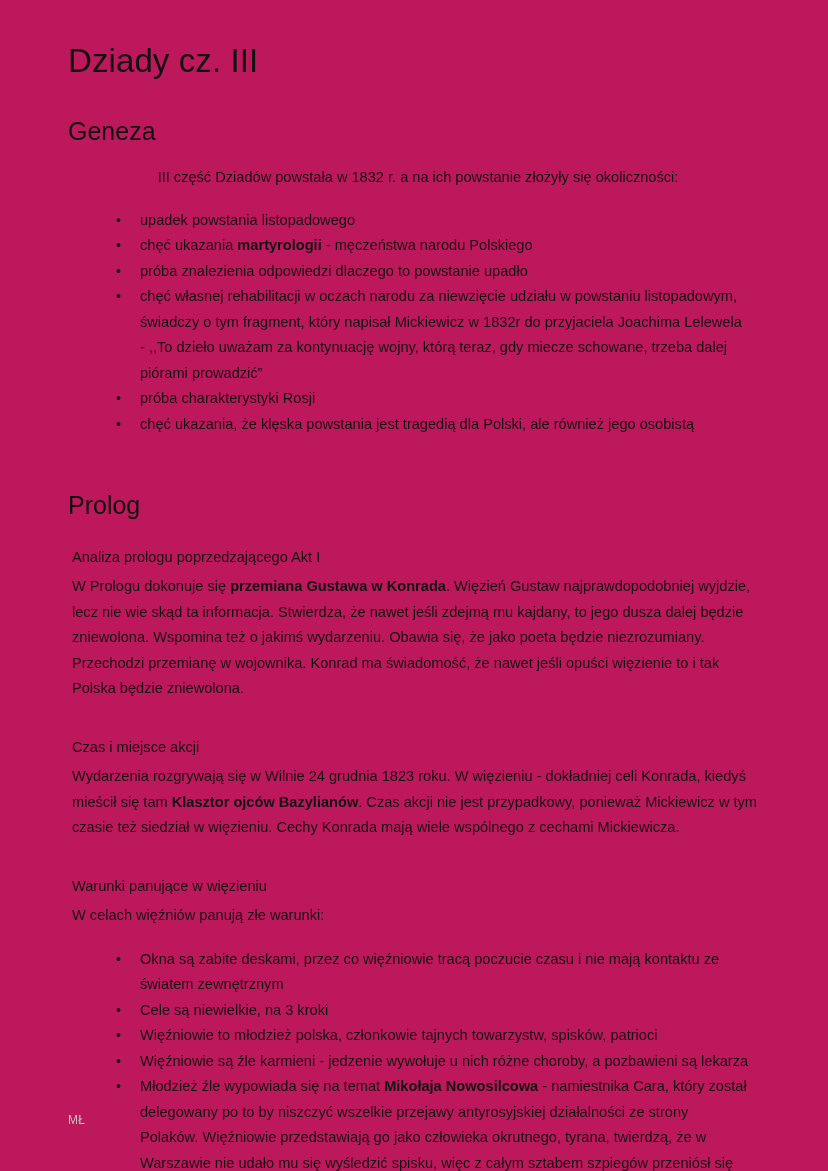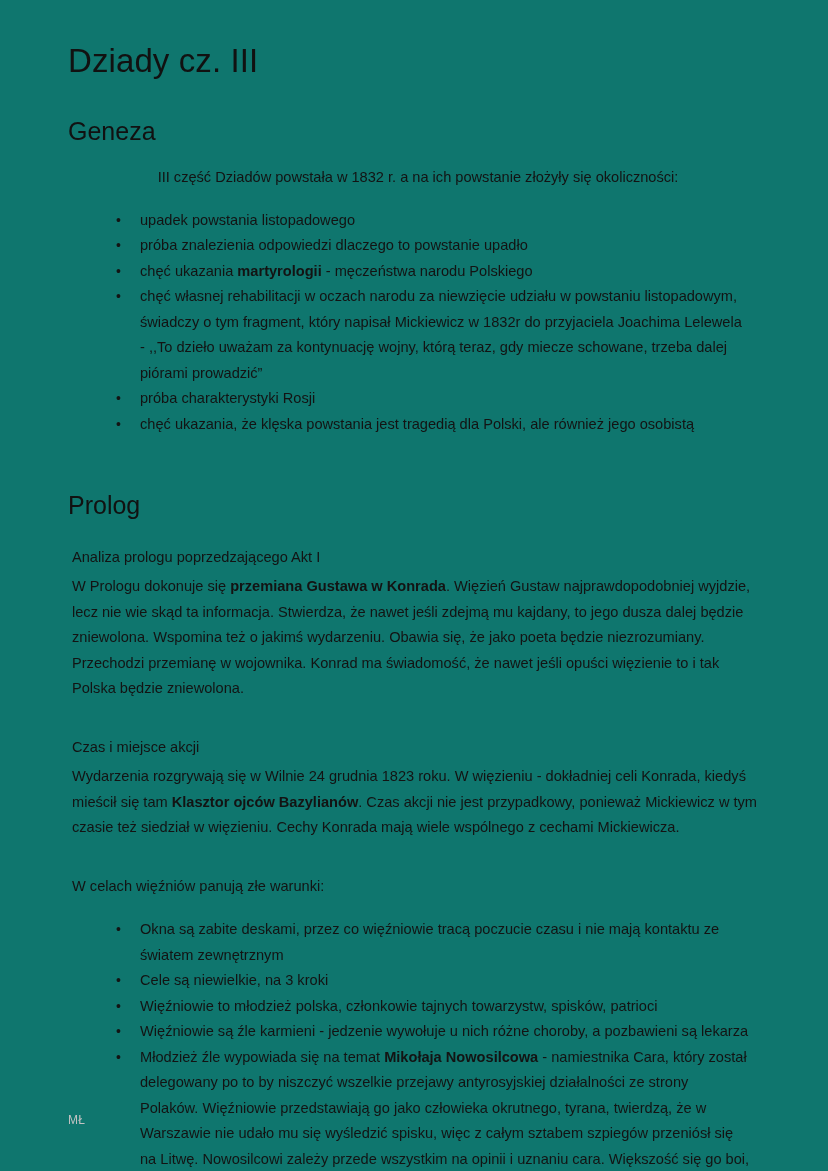--- a/index.html
+++ b/index.html
@@ -4,21 +4,21 @@
 <style>
   html, body {
     margin: 0;
     padding: 0;
     background: #ffffff;
   }
   .page {
     position: relative;
     width: 828px;
     height: 1171px;
-    background: #0f766e;
+    background: #be185d;
     box-sizing: border-box;
     padding: 0;
     overflow: hidden;
     font-family: "Liberation Sans", sans-serif;
     color: #0d0d0d;
     -webkit-font-smoothing: antialiased;
   }
   .content {
     position: absolute;
     left: 68px;
@@ -115,24 +115,24 @@
 
     <div class="sp-geneza-intro"></div>
 
     <p class="body-text">III część Dziadów powstała w 1832 r. a na ich powstanie złożyły się okoliczności:</p>
 
     <ul class="bullets">
       <li>
         <span>upadek powstania listopadowego</span><b></b><span></span>
       </li>
       <li>
-        <span>próba znalezienia odpowiedzi dlaczego to powstanie upadło</span><b></b><span></span>
+        <span>chęć ukazania </span><b>martyrologii</b><span> - męczeństwa narodu Polskiego</span>
       </li>
       <li>
-        <span>chęć ukazania </span><b>martyrologii</b><span> - męczeństwa narodu Polskiego</span>
+        <span>próba znalezienia odpowiedzi dlaczego to powstanie upadło</span><b></b><span></span>
       </li>
       <li>
         <span>chęć własnej rehabilitacji w oczach narodu za niewzięcie udziału w powstaniu listopadowym, świadczy o tym fragment, który napisał Mickiewicz w 1832r do przyjaciela Joachima Lelewela - ,,To dzieło uważam za kontynuację wojny, którą teraz, gdy miecze schowane, trzeba dalej piórami prowadzić”</span><b></b><span></span>
       </li>
       <li>
         <span>próba charakterystyki Rosji</span><b></b><span></span>
       </li>
       <li>
         <span>chęć ukazania, że klęska powstania jest tragedią dla Polski, ale również jego osobistą</span><b></b><span></span>
       </li>
@@ -153,20 +153,21 @@
     <div class="para-gap"></div>
 
     <p class="body-para">Czas i miejsce akcji</p>
 
     <p class="body-para">
       <span>Wydarzenia rozgrywają się w Wilnie 24 grudnia 1823 roku. W więzieniu - dokładniej celi Konrada, kiedyś mieścił się tam </span><b>Klasztor ojców Bazylianów</b><span>. Czas akcji nie jest przypadkowy, ponieważ Mickiewicz w tym czasie też siedział w więzieniu. Cechy Konrada mają wiele wspólnego z cechami Mickiewicza.</span>
     </p>
 
     <div class="para-gap"></div>
 
+    <p class="body-para">Warunki panujące w więzieniu</p>
 
     <p class="body-para">W celach więźniów panują złe warunki:</p>
 
     <ul class="bullets">
       <li>
         <span>Okna są zabite deskami, przez co więźniowie tracą poczucie czasu i nie mają kontaktu ze światem zewnętrznym</span><b></b><span></span>
       </li>
       <li>
         <span>Cele są niewielkie, na 3 kroki</span><b></b><span></span>
       </li>

